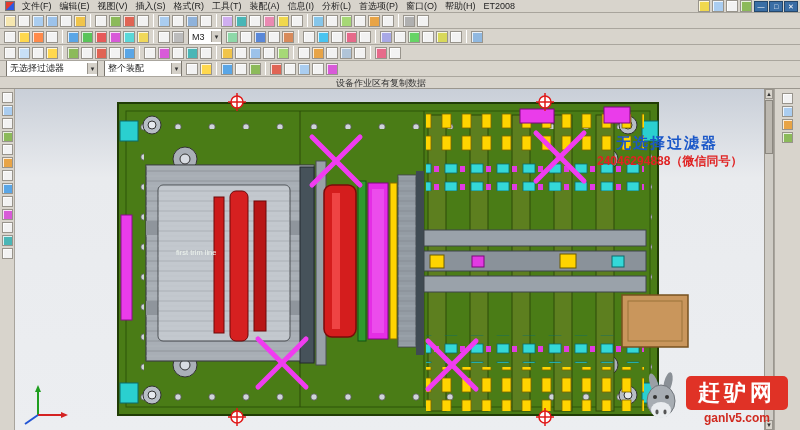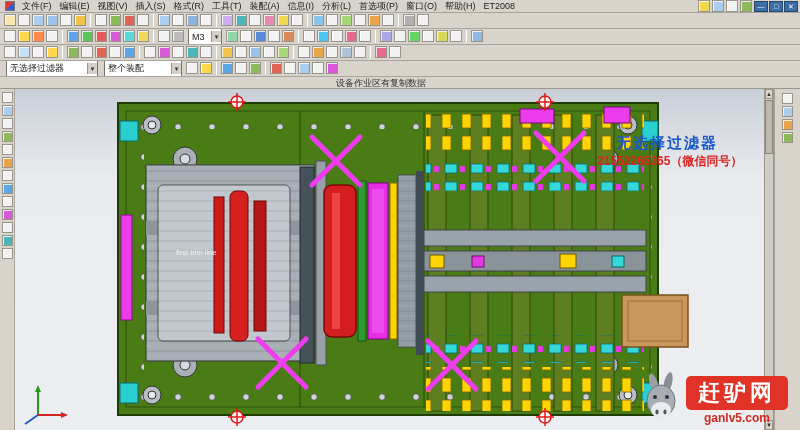--- a/index.html
+++ b/index.html
@@ -10,21 +10,21 @@
   .menubar{height:13px;background:#d8d4cc;border-bottom:1px solid #a8a49c;display:flex;align-items:center;font-size:9px;padding:0 2px}
   .app-icon{width:10px;height:10px;border:1px solid #777;background:linear-gradient(135deg,#e23a2e 45%,#2e5ae2 55%);margin:0 3px;flex:none}
   .menu-item{padding:0 4px;line-height:13px;white-space:nowrap;cursor:default}
   .menubar-right{margin-left:auto;display:flex;align-items:center;gap:1px}
   .wbtn{width:14px;height:11px;background:#3a6ea5;border:1px solid #24476b;color:#fff;font-size:7px;line-height:10px;text-align:center}
 
   .tbrow{height:16px;background:#d8d4cc;border-bottom:1px solid #aaa69e;display:flex;align-items:center;padding:0 3px;overflow:hidden}
   .tbi{width:12px;height:12px;border:1px solid #98948c;background:#f2f2f2;box-shadow:inset 1px 1px 0 #ffffffcc;margin:0 1px;flex:none}
   .tbiv{width:11px;height:11px;border:1px solid #98948c;background:#f2f2f2;box-shadow:inset 1px 1px 0 #ffffffcc;margin:1px 0;flex:none}
   .tsep{width:1px;height:13px;background:#8c887f;border-right:1px solid #fff;margin:0 3px;flex:none}
-  .rptr{display:flex;align-items:flex-start}
+  .rptr{display:flex;align-items:flex-end}
   .combo{height:19px;background:#fff;border:1px solid #7a766e;font-size:9px;display:flex;align-items:center;padding-left:3px;margin:18px 3px;flex:none}
   .combo .arrow{margin-left:auto;width:10px;height:11px;background:#d4d0c8;border-left:1px solid #98948c;font-size:7px;line-height:11px;text-align:center;color:#333}
   .w-sm{width:34px}.w-md{width:92px}.w-md2{width:78px}
 
   .prompt{height:12px;background:#d8d4cc;border-bottom:1px solid #9a968e;font-size:9px;line-height:12px;color:#333;padding-left:336px;white-space:nowrap}
 
   
   .canvas{position:absolute;left:0;top:89px;right:0;bottom:0;background:linear-gradient(#c9cfd8,#e9ebee 26%,#eceef1)}
   .canvas-svg{position:absolute;left:0;top:0;width:800px;height:341px}
 
@@ -404,21 +404,21 @@
 <div class="rightpanel">
   <div style="display:flex;flex-direction:column;align-items:center">
       <i class="tbiv" style="background-color: rgb(242, 242, 242);"></i>
       <i class="tbiv" style="background-color: rgb(170, 205, 240);"></i>
       <i class="tbiv" style="background-color: rgb(232, 164, 70);"></i>
       <i class="tbiv" style="background-color: rgb(140, 186, 90);"></i>
     </div>
 </div>
 
 <div class="wm1">无选择过滤器</div>
-<div class="wm2">21552265365（微信同号）</div>
+<div class="wm2">24046294888（微信同号）</div>
 
 <svg class="donkey" width="46" height="52" viewBox="0 0 46 52">
   <ellipse cx="14" cy="14" rx="4" ry="11" fill="#9aa0a6" transform="rotate(-18 14 14)"></ellipse>
   <ellipse cx="28" cy="13" rx="4" ry="11" fill="#8a9096" transform="rotate(14 28 13)"></ellipse>
   <ellipse cx="21" cy="31" rx="14" ry="16" fill="#a7adb3" stroke="#6f747a"></ellipse>
   <ellipse cx="21" cy="40" rx="10" ry="8" fill="#e9ecef"></ellipse>
   <circle cx="15" cy="27" r="2" fill="#333"></circle>
   <circle cx="27" cy="27" r="2" fill="#333"></circle>
   <ellipse cx="17" cy="42" rx="1.6" ry="2.4" fill="#555"></ellipse>
   <ellipse cx="25" cy="42" rx="1.6" ry="2.4" fill="#555"></ellipse>

